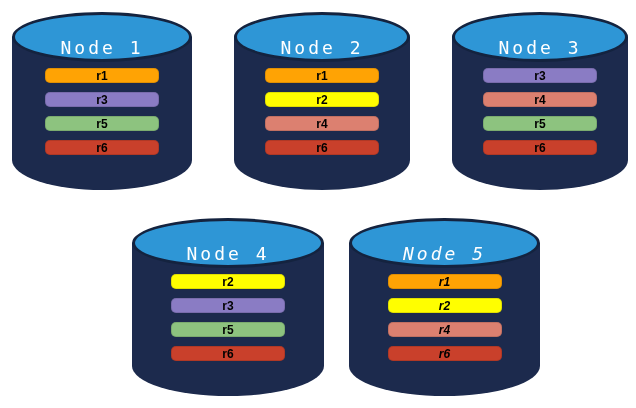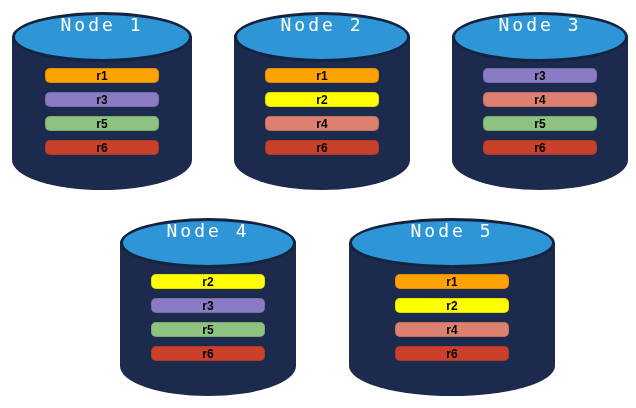--- a/index.html
+++ b/index.html
@@ -16,40 +16,40 @@
     overflow: hidden;
   }
   .node {
     position: absolute;
     height: 178px;
   }
   
   .node:nth-child(1) { left: 12px;  top: 12px;  width: 180px; }
   .node:nth-child(2) { left: 234px; top: 12px;  width: 176px; }
   .node:nth-child(3) { left: 452px; top: 12px;  width: 176px; }
-  .node:nth-child(4) { left: 120px; top: 218px; width: 176px; }
-  .node:nth-child(5) { left: 349px; top: 218px; width: 206px; }
+  .node:nth-child(4) { left: 132px; top: 218px; width: 192px; }
+  .node:nth-child(5) { left: 349px; top: 218px; width: 191px; font-style: italic; }
 
   .cyl-body {
     position: absolute;
     left: 0; right: 0;
     top: 25px; bottom: 0;
     background: var(--body-color, #1C2A4D);
     border-radius: 0 0 50% 50% / 0 0 30px 30px;
   }
   .cyl-top {
     position: absolute;
     left: 0; right: 0;
     top: 0; height: 50px;
     box-sizing: border-box;
     background: var(--top-color, #2E96D6);
     border: 3px solid var(--top-border-color, #14233F);
     border-radius: 50%;
     display: flex;
-    align-items: flex-start;
+    align-items: flex-end;
     justify-content: center;
     z-index: 2;
   }
   .node-title {
     font-family: "DejaVu Sans Mono", monospace;
     font-size: 18px;
     letter-spacing: 3px;
     color: var(--title-color, #ffffff);
     white-space: pre;
     transform: translateY(-1px);

